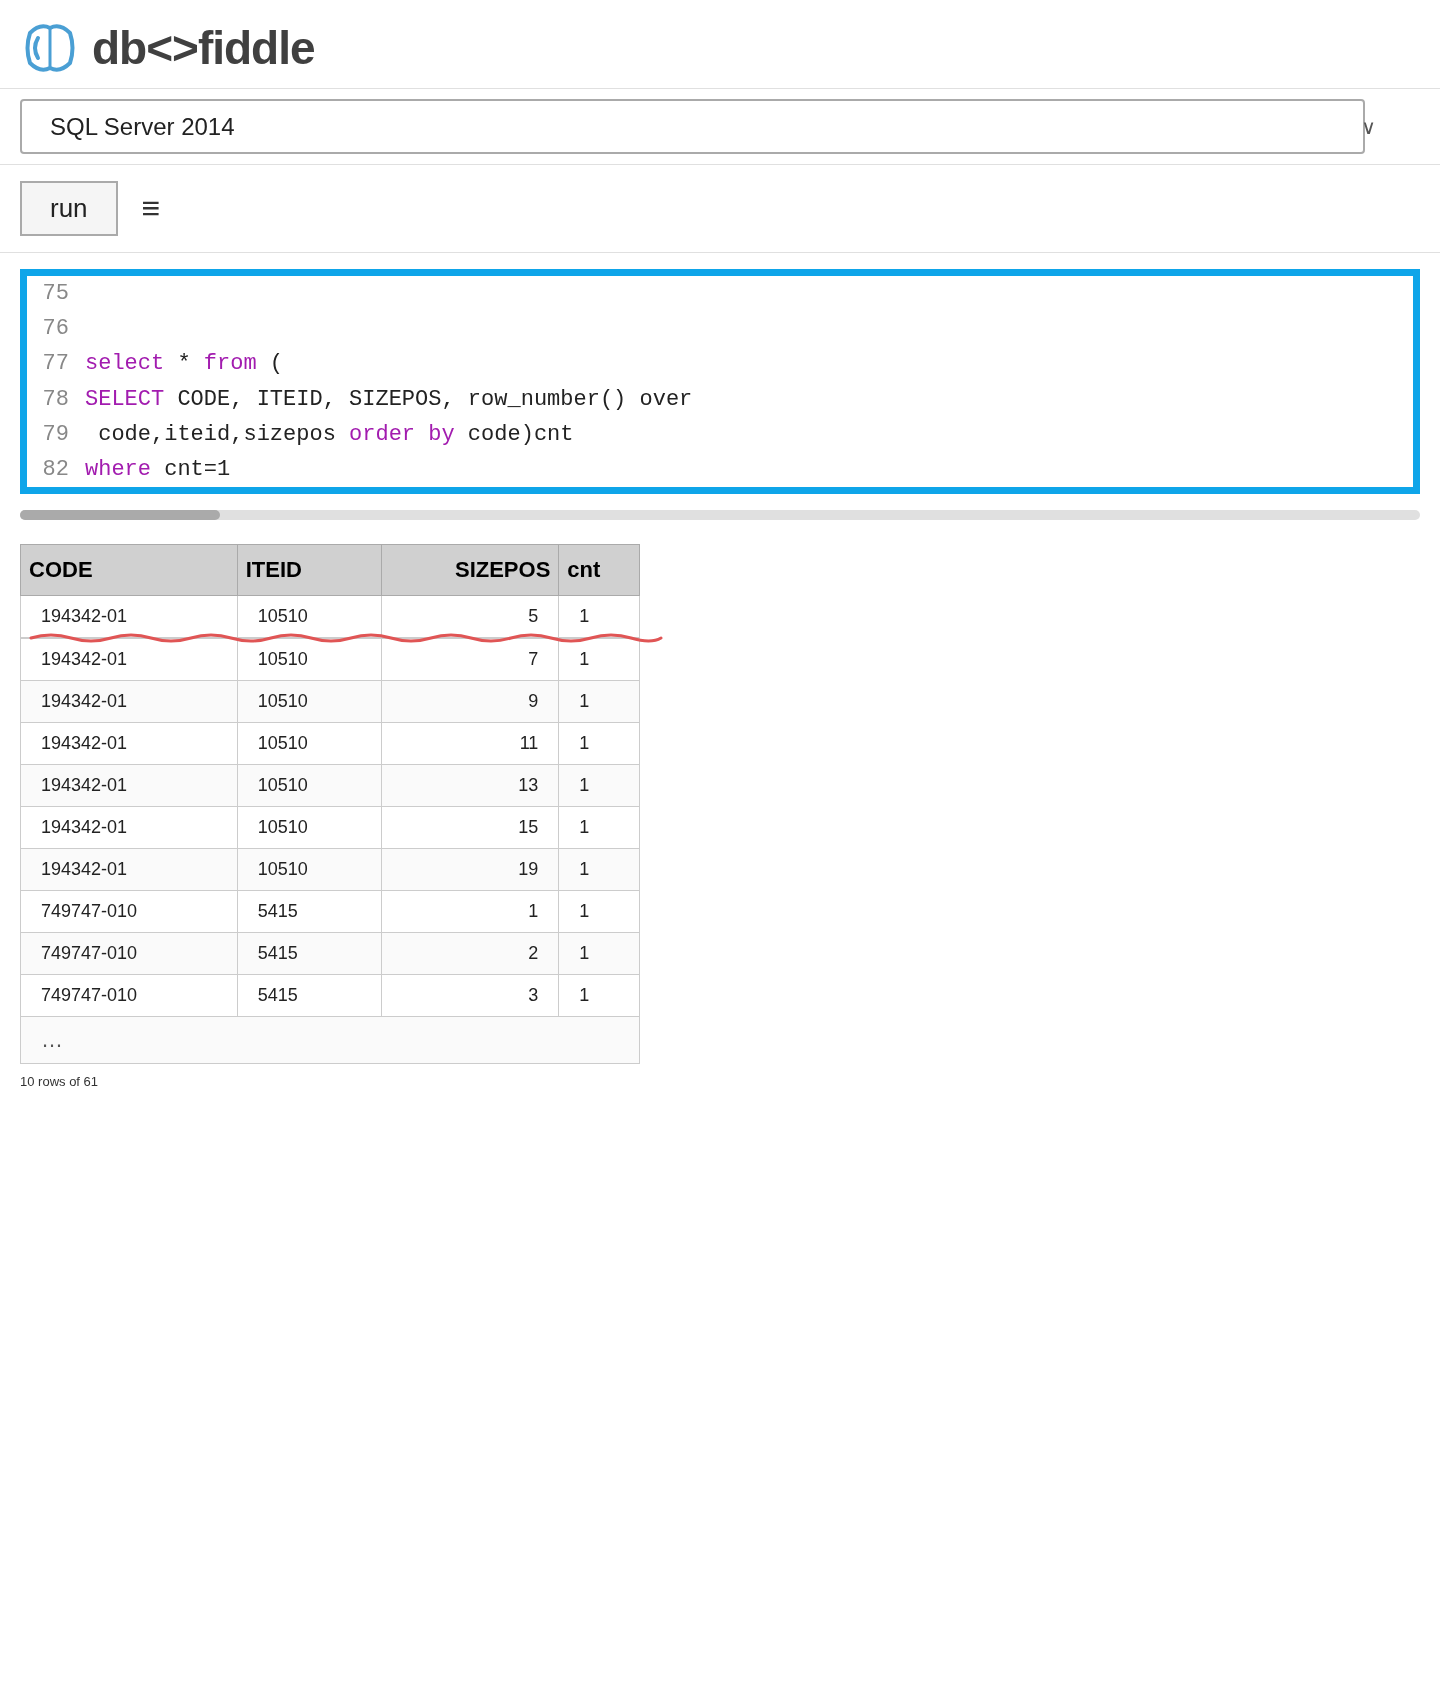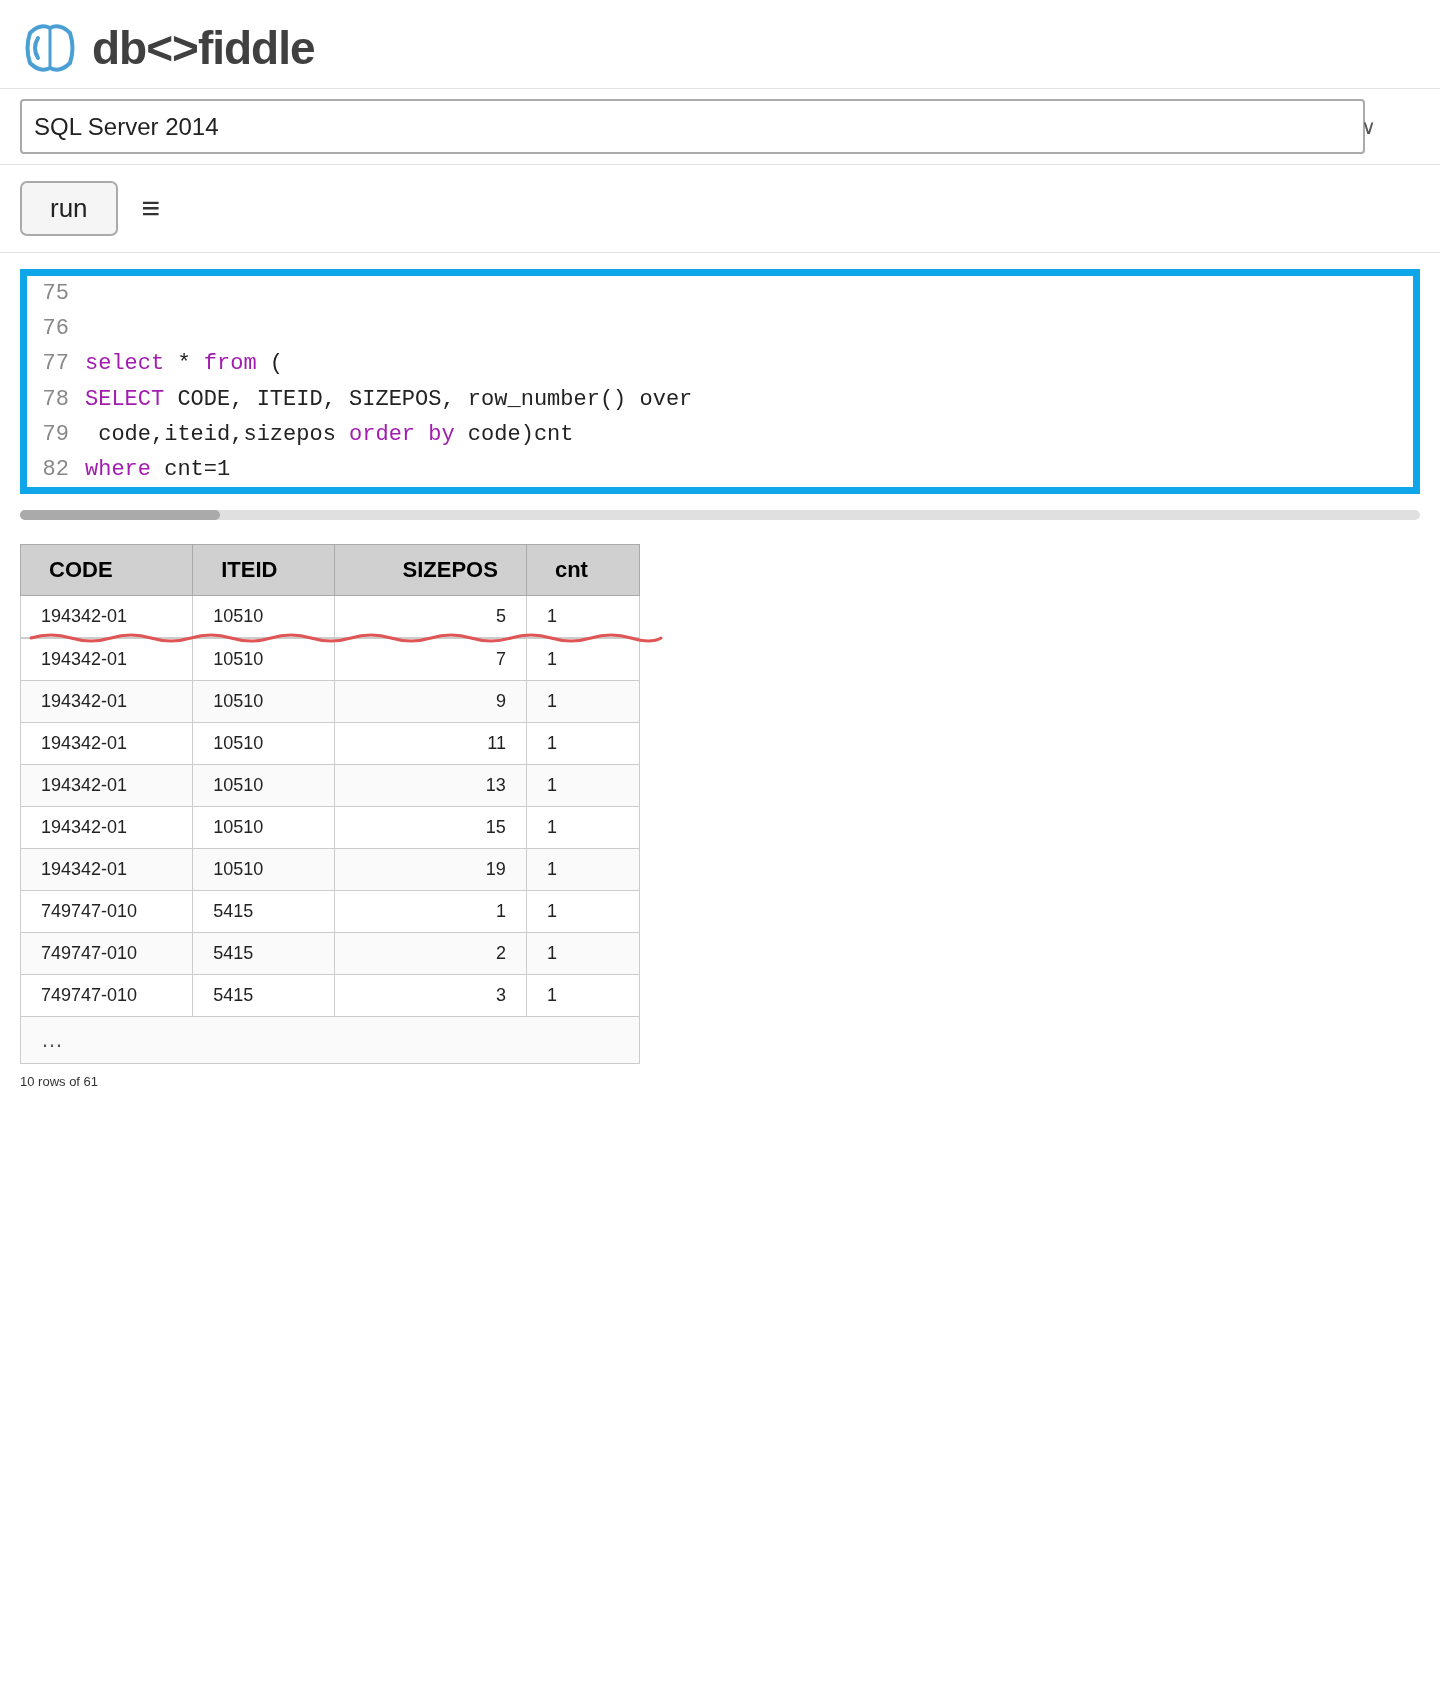--- a/index.html
+++ b/index.html
@@ -29,21 +29,21 @@
     }
 
     
     .dropdown-row {
       padding: 10px 20px;
       border-top: 1px solid #e0e0e0;
       border-bottom: 1px solid #e0e0e0;
     }
     .db-select {
       width: 98%;
-      padding: 12px 12px;
+      padding: 12px 28px;
       font-size: 24px;
       border: 2px solid #aaa;
       border-radius: 4px;
       background: #fff;
       appearance: none;
       -webkit-appearance: none;
       cursor: pointer;
       color: #222;
     }
     .select-wrapper {
@@ -66,21 +66,21 @@
       padding: 16px 20px;
       display: flex;
       align-items: center;
       gap: 24px;
       border-bottom: 1px solid #e0e0e0;
     }
     .run-button {
       padding: 10px 28px;
       font-size: 26px;
       border: 2px solid #aaa;
-      border-radius: 7px;
+      border-radius: 0;
       background: #f5f5f5;
       cursor: pointer;
       color: #222;
     }
     .hamburger-icon {
       font-size: 32px;
       color: #333;
       cursor: pointer;
     }
 
@@ -134,21 +134,21 @@
       margin: 24px 20px 0 20px;
     }
     .results-table {
       border-collapse: collapse;
       width: auto;
       min-width: 620px;
     }
     .results-table th {
       background: #d0d0d0;
       border: 1px solid #aaa;
-      padding: 12px 28px;
+      padding: 12px 8px;
       font-size: 22px;
       font-weight: bold;
       text-align: left;
     }
     .results-table th.align-right {
       text-align: right;
     }
     .results-table td {
       border: 1px solid #ccc;
       padding: 10px 20px;

